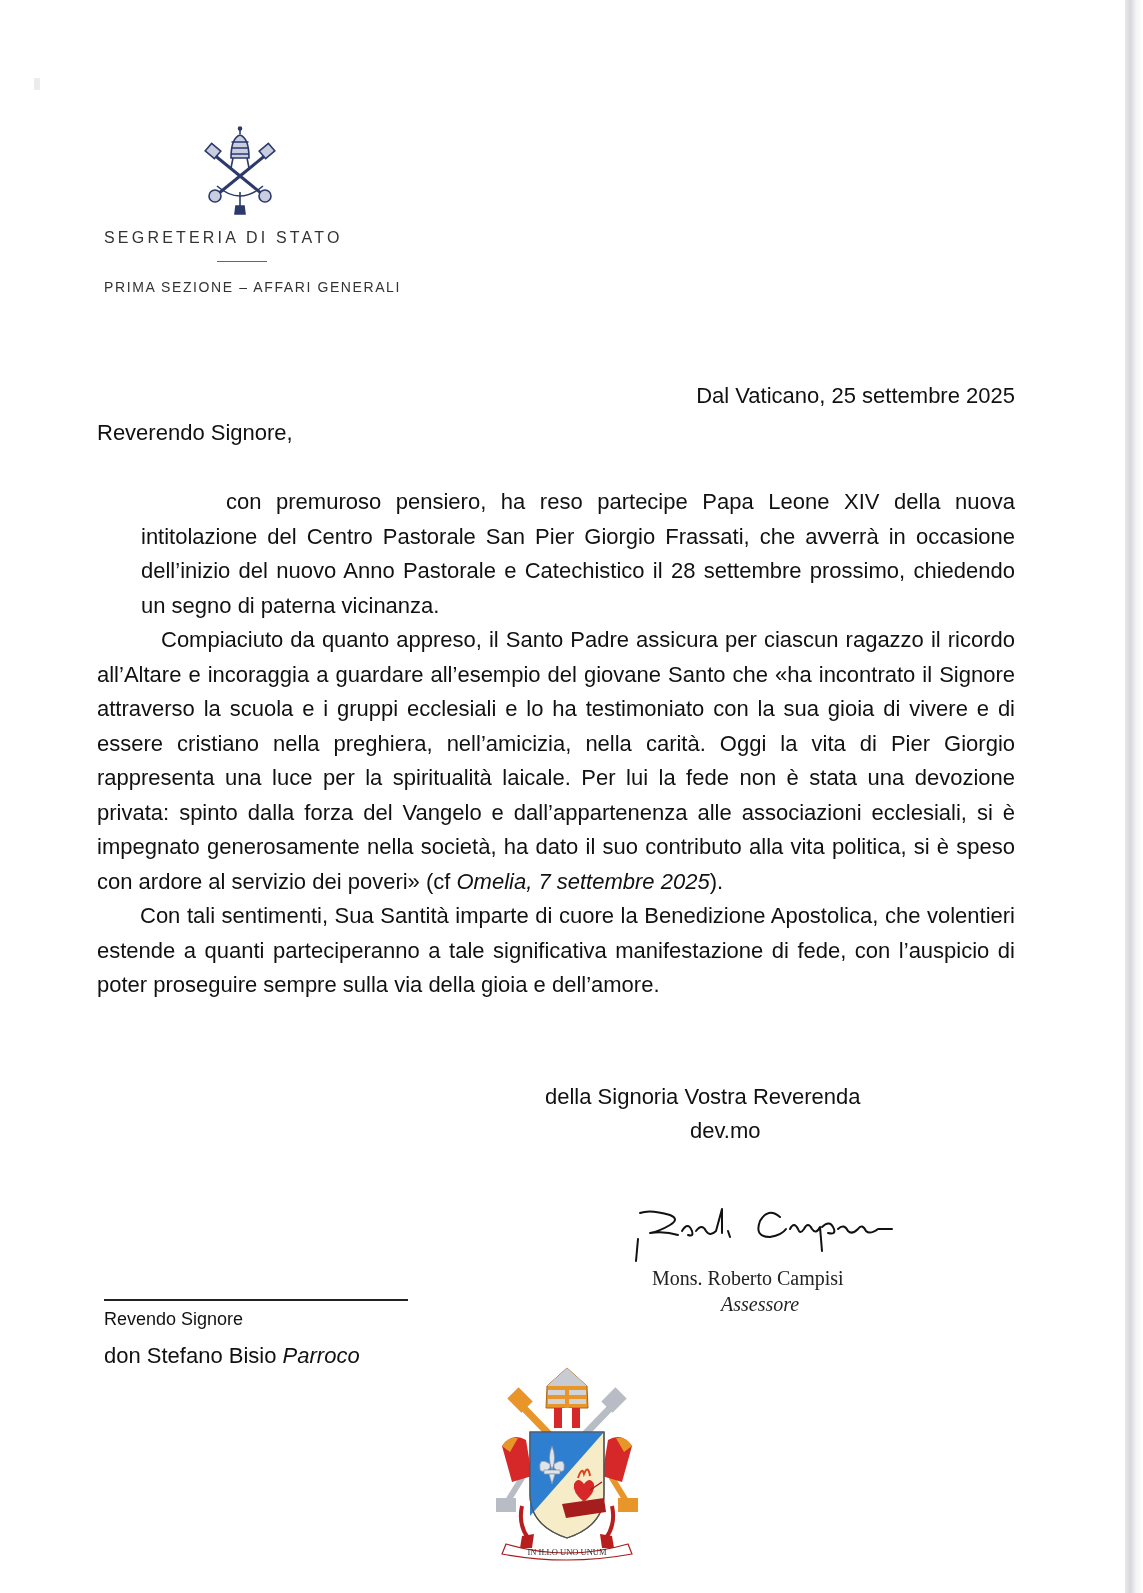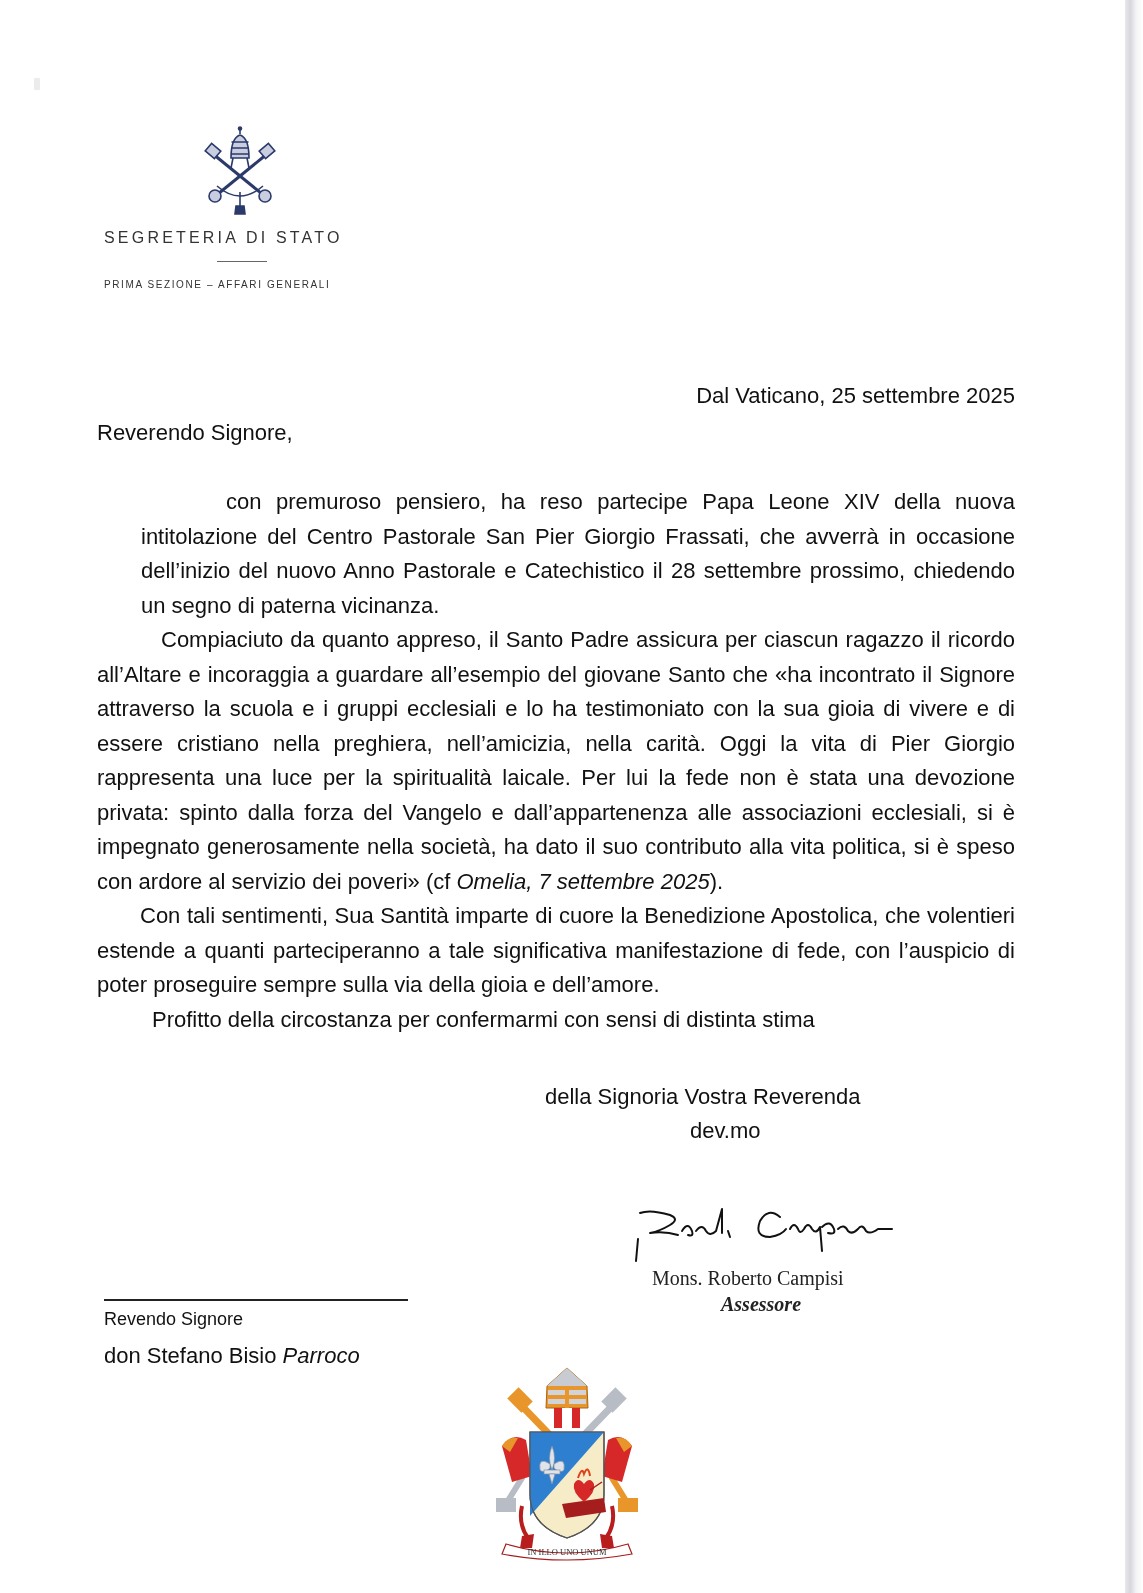--- a/index.html
+++ b/index.html
@@ -7,40 +7,40 @@
   .page { position: absolute; left: 0; top: 16px; width: 1125px; height: 1593px; background: #fff; }
   .edge { position: absolute; right: 0; top: 0; width: 18px; height: 1593px;
           background: linear-gradient(to right, #e9e9ec 0%, #d7d7dc 30%, #f3f3f5 60%, #ffffff 100%); }
   .speck { position: absolute; left: 34px; top: 62px; width: 6px; height: 12px; background: #ececec; border-radius: 1px; }
 
   .crest-top { position: absolute; left: 203px; top: 110px; width: 74px; height: 90px; }
   .segreteria { position: absolute; left: 104px; top: 213px; width: 280px; font-family: "Liberation Sans", sans-serif;
                 font-size: 16px; letter-spacing: 3.2px; color: #333; white-space: nowrap; }
   .seg-rule { position: absolute; left: 217px; top: 245px; width: 50px; height: 1px; background: #666; }
   .sezione { position: absolute; left: 104px; top: 263px; font-family: "Liberation Sans", sans-serif;
-             font-size: 10px; letter-spacing: 1.6px; color: #333; white-space: nowrap; }
+             font-size: 14px; letter-spacing: 1.6px; color: #333; white-space: nowrap; }
 
   .date { position: absolute; right: 110px; top: 340px; font-family: "Liberation Sans", sans-serif; font-size: 22px; color: #111; margin-top: 27px; }
   .salutation { position: absolute; left: 97px; top: 404px; font-family: "Liberation Sans", sans-serif; font-size: 22px; color: #111; }
 
   .body-text { position: absolute; left: 97px; top: 469px; width: 918px; font-family: "Liberation Sans Narrow", "Liberation Sans", sans-serif;
                font-size: 22px; line-height: 34.5px; color: #111; text-align: justify; }
   .body-text p { margin: 0; text-indent: 0; }
   .body-text p.i1 { text-indent: 85px; margin-left: 44px; }
   .body-text p.i2 { text-indent: 64px; }
   .body-text p.i3 { text-indent: 43px; }
   .body-text p.i4 { text-indent: 55px; }
   .body-text em { font-style: italic; }
 
   .closing1 { position: absolute; left: 545px; top: 1068px; font-family: "Liberation Sans", sans-serif; font-size: 22px; color: #111; }
   .closing2 { position: absolute; left: 690px; top: 1102px; font-family: "Liberation Sans", sans-serif; font-size: 22px; color: #111; text-align: center; }
 
   .signature { position: absolute; left: 630px; top: 1185px; width: 270px; height: 75px; }
   .signer { position: absolute; left: 652px; top: 1251px; font-family: "Liberation Serif", serif; font-size: 20px; color: #222; }
-  .signer-title { position: absolute; left: 721px; top: 1277px; font-family: "Liberation Serif", serif; font-size: 20px; font-style: italic; color: #222; font-weight: bold; }
+  .signer-title { position: absolute; left: 721px; top: 1277px; font-family: "Liberation Serif", serif; font-size: 20px; font-style: italic; color: #222; }
 
   .addr-rule { position: absolute; left: 104px; top: 1283px; width: 304px; height: 2px; background: #222; }
   .addr1 { position: absolute; left: 104px; top: 1293px; font-family: "Liberation Sans", sans-serif; font-size: 18px; color: #111; }
   .addr2 { position: absolute; left: 104px; top: 1327px; font-family: "Liberation Sans", sans-serif; font-size: 22px; color: #111; }
   .addr2 em { font-style: italic; }
 
   .coat { position: absolute; left: 492px; top: 1350px; width: 150px; height: 195px; }
 </style>
 </head>
 <body>
@@ -76,21 +76,20 @@
   <div class="seg-rule"></div>
   <div class="sezione">PRIMA SEZIONE – AFFARI GENERALI</div>
 
   <div class="date">Dal Vaticano, 25 settembre 2025</div>
   <div class="salutation">Reverendo Signore,</div>
 
   <div class="body-text">
     <p class="i1">con premuroso pensiero, ha reso partecipe Papa Leone XIV della nuova intitolazione del Centro Pastorale San Pier Giorgio Frassati, che avverrà in occasione dell’inizio del nuovo Anno Pastorale e Catechistico il 28 settembre prossimo, chiedendo un segno di paterna vicinanza.</p>
     <p class="i2"><span>Compiaciuto da quanto appreso, il Santo Padre assicura per ciascun ragazzo il ricordo all’Altare e incoraggia a guardare all’esempio del giovane Santo che «ha incontrato il Signore attraverso la scuola e i gruppi ecclesiali e lo ha testimoniato con la sua gioia di vivere e di essere cristiano nella preghiera, nell’amicizia, nella carità. Oggi la vita di Pier Giorgio rappresenta una luce per la spiritualità laicale. Per lui la fede non è stata una devozione privata: spinto dalla forza del Vangelo e dall’appartenenza alle associazioni ecclesiali, si è impegnato generosamente nella società, ha dato il suo contributo alla vita politica, si è speso con ardore al servizio dei poveri» (cf </span><em>Omelia, 7 settembre 2025</em><span>).</span></p>
     <p class="i3">Con tali sentimenti, Sua Santità imparte di cuore la Benedizione Apostolica, che volentieri estende a quanti parteciperanno a tale significativa manifestazione di fede, con l’auspicio di poter proseguire sempre sulla via della gioia e dell’amore.</p>
-    <p class="i4">Profitto della circostanza per confermarmi con sensi di distinta stima</p>
   </div>
 
   <div class="closing1">della Signoria Vostra Reverenda</div>
   <div class="closing2">dev.mo</div>
 
   <svg class="signature" viewBox="0 0 270 75">
     <g fill="none" stroke="#111" stroke-width="2" stroke-linecap="round" stroke-linejoin="round">
       <path d="M10 12 Q20 8 40 14 Q50 18 40 24 Q30 30 20 32 Q35 30 48 34"></path>
       <path d="M8 38 L6 60"></path>
       <path d="M52 30 Q58 20 62 30 Q64 36 58 34"></path>

